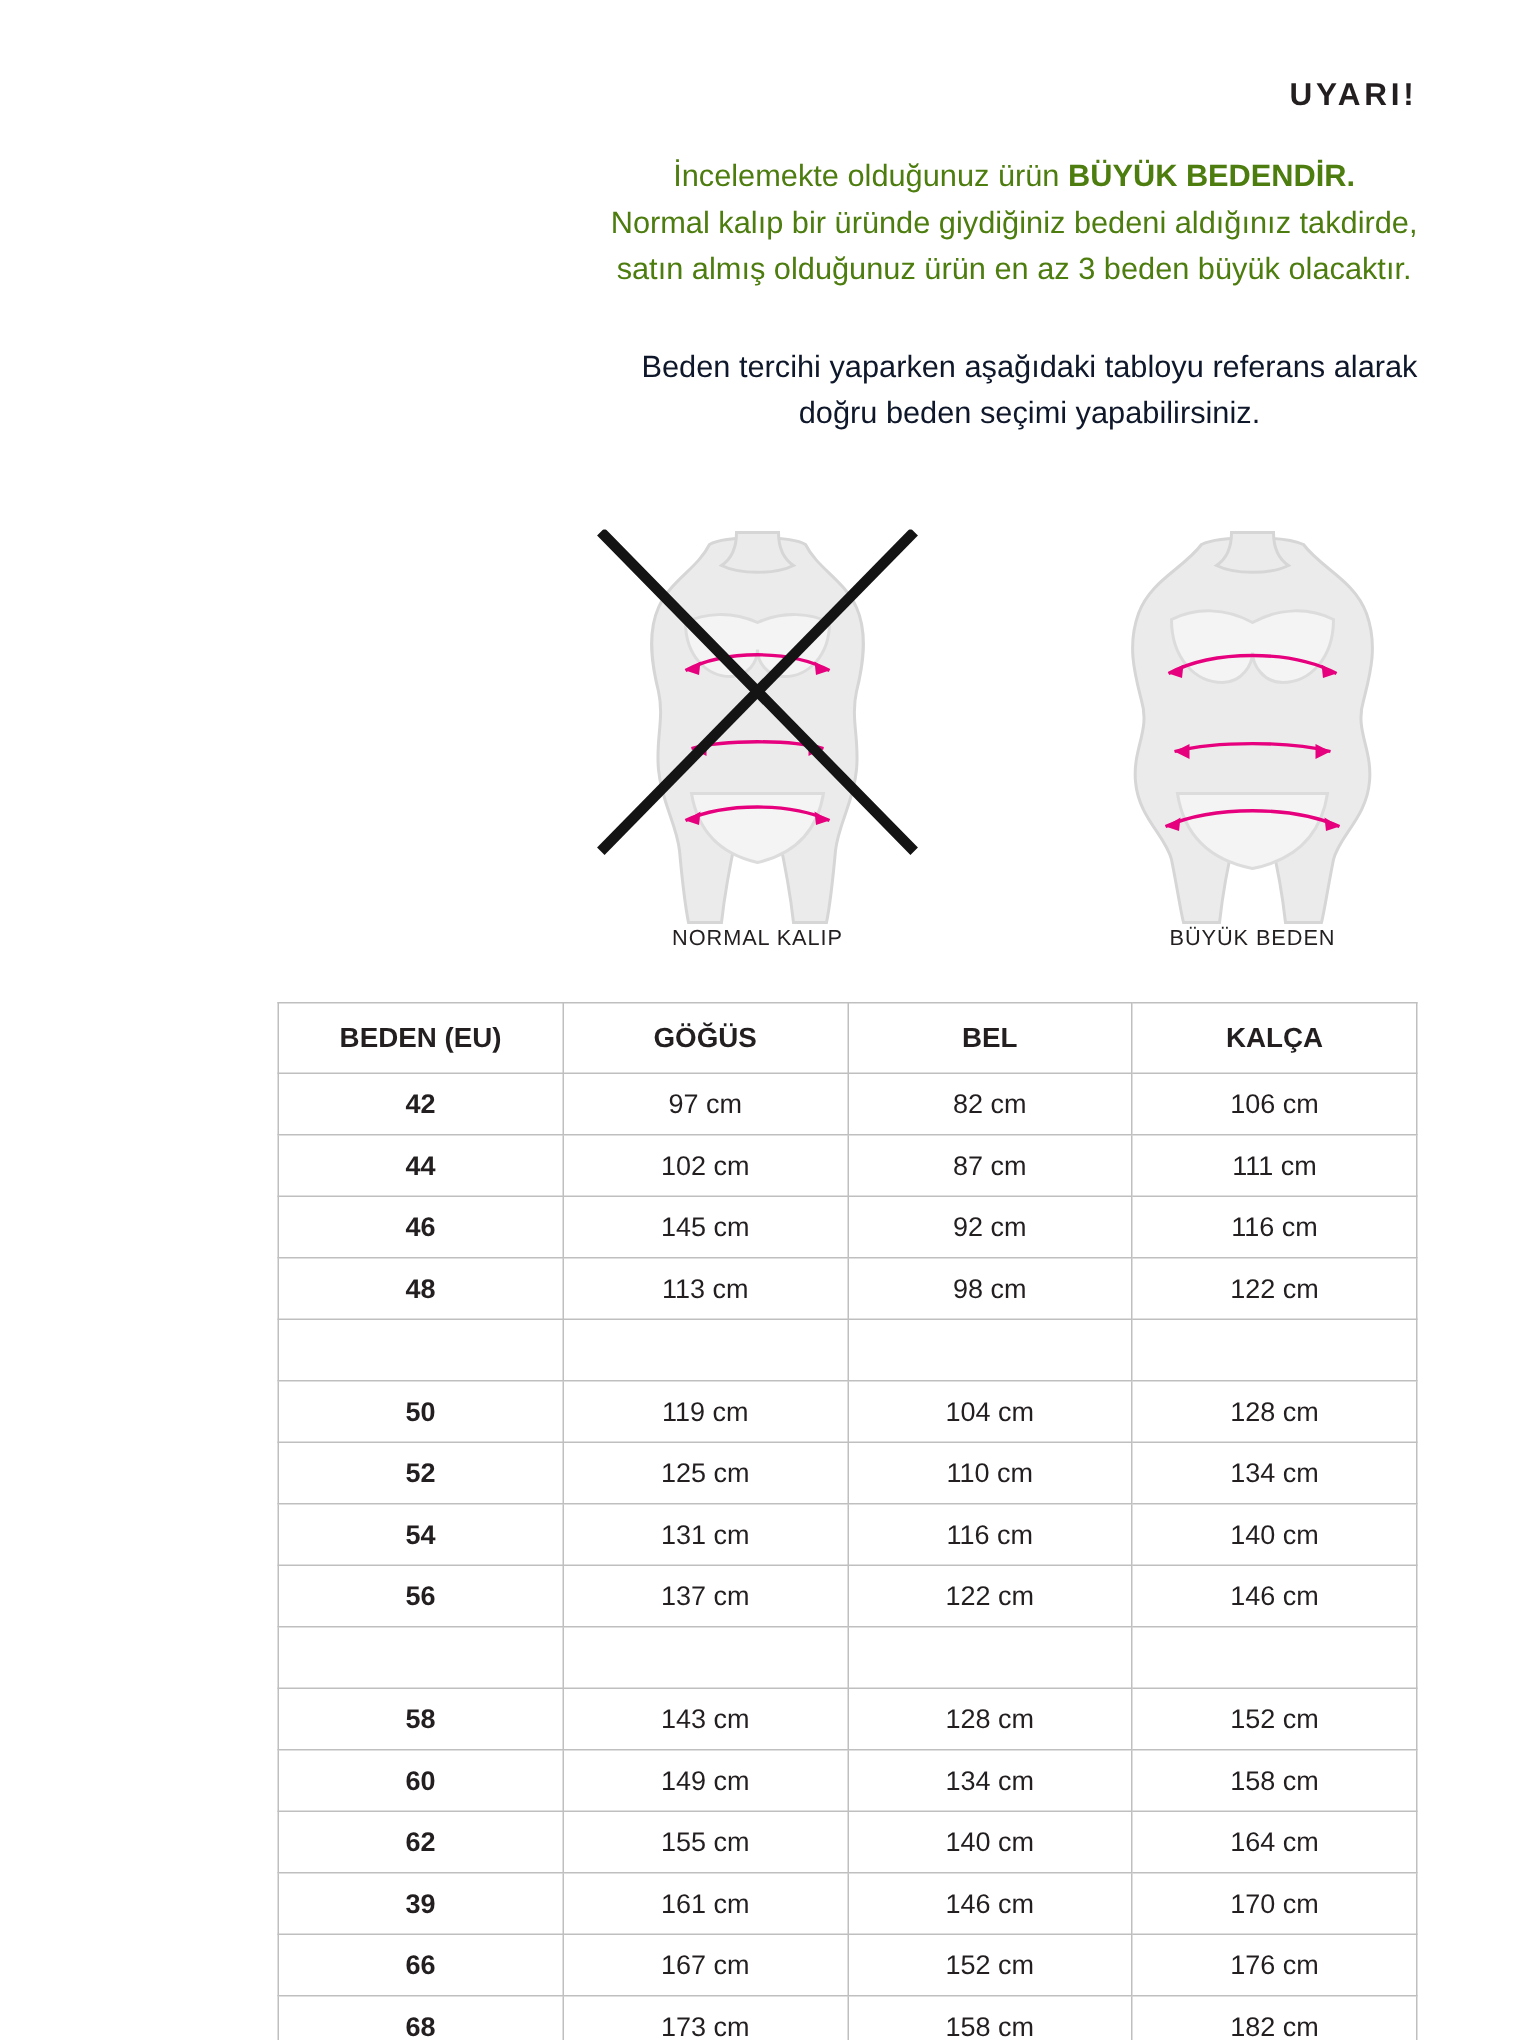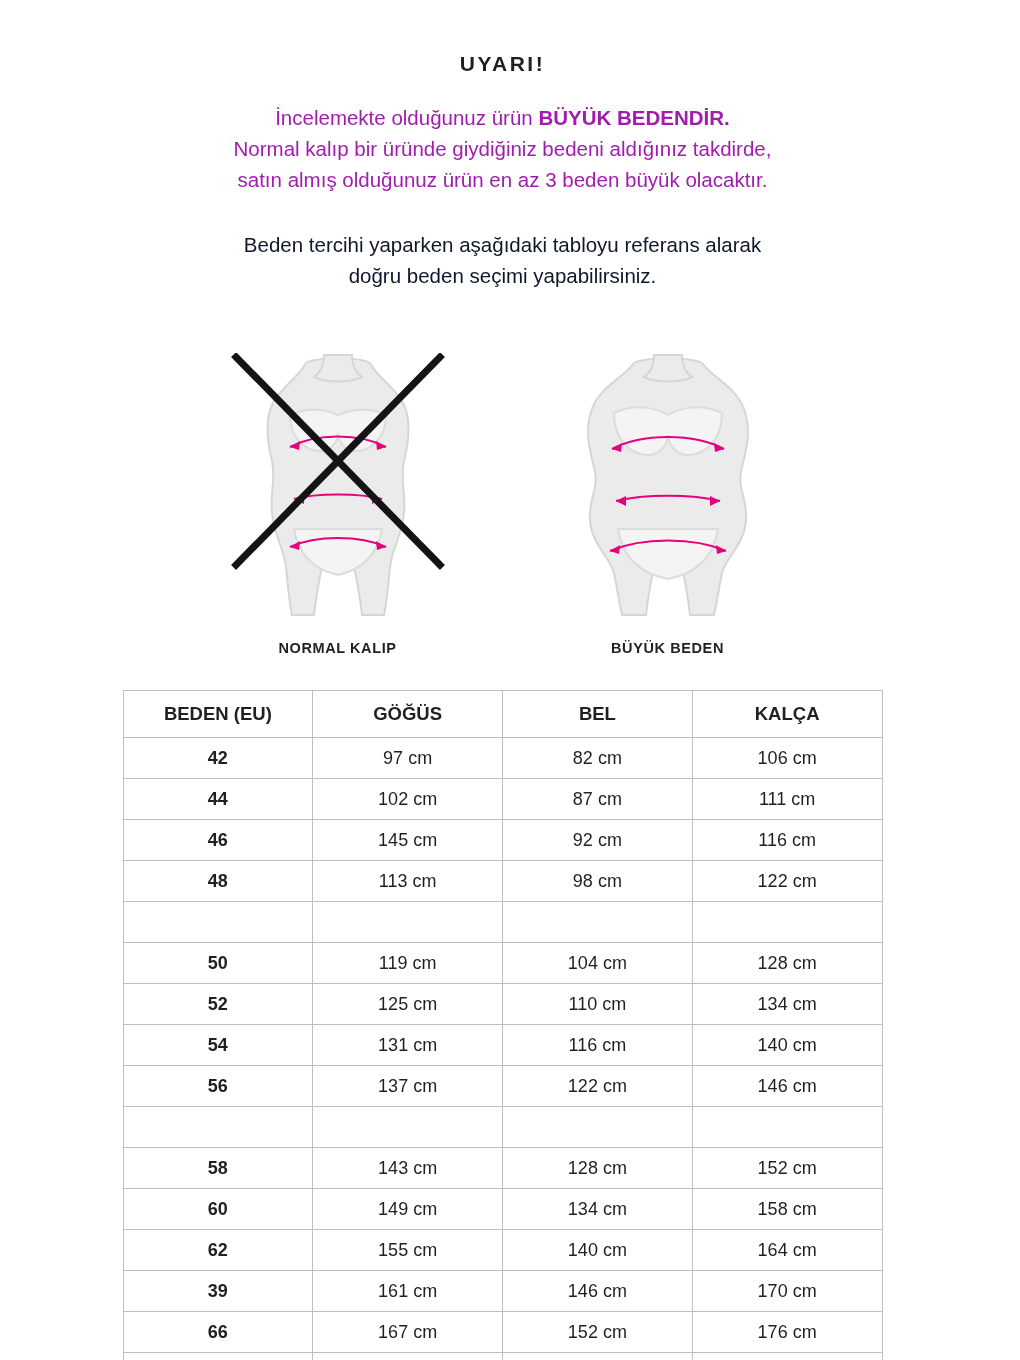--- a/index.html
+++ b/index.html
@@ -16,38 +16,38 @@
     overflow: hidden;
   }
 
   .page {
     width: 1005px;
     height: 1360px;
     box-sizing: border-box;
     padding: 40px 60px 0 60px;
     display: flex;
     flex-direction: column;
-    align-items: center;
+    align-items: flex-end;
   }
 
   .warn-title {
     font-size: 21px;
     font-weight: bold;
     letter-spacing: 2.5px;
     margin-top: 12px;
     margin-bottom: 26px;
     text-align: center;
   }
 
   .intro {
     text-align: center;
     font-size: 20.5px;
     line-height: 31px;
     font-weight: 400;
-    color: #a21caf;
+    color: #4d7c0f;
     max-width: 760px;
   }
   .intro .bold {
     font-weight: 700;
   }
   .intro-block-2 {
     margin-top: 34px;
     text-align: center;
     font-size: 20.5px;
     line-height: 31px;
@@ -63,23 +63,22 @@
     position: relative;
   }
   .figure-wrap {
     position: relative;
     width: 220px;
     display: flex;
     flex-direction: column;
     align-items: center;
   }
   .figure-caption {
-    margin-top: 22px;
     font-size: 14.5px;
-    font-weight: bold;
+    font-weight: normal;
     letter-spacing: 0.6px;
     text-align: center;
     color: #231f20;
   }
 
   .size-table {
     margin-top: 34px;
     border-collapse: collapse;
     width: 760px;
     font-size: 18px;

